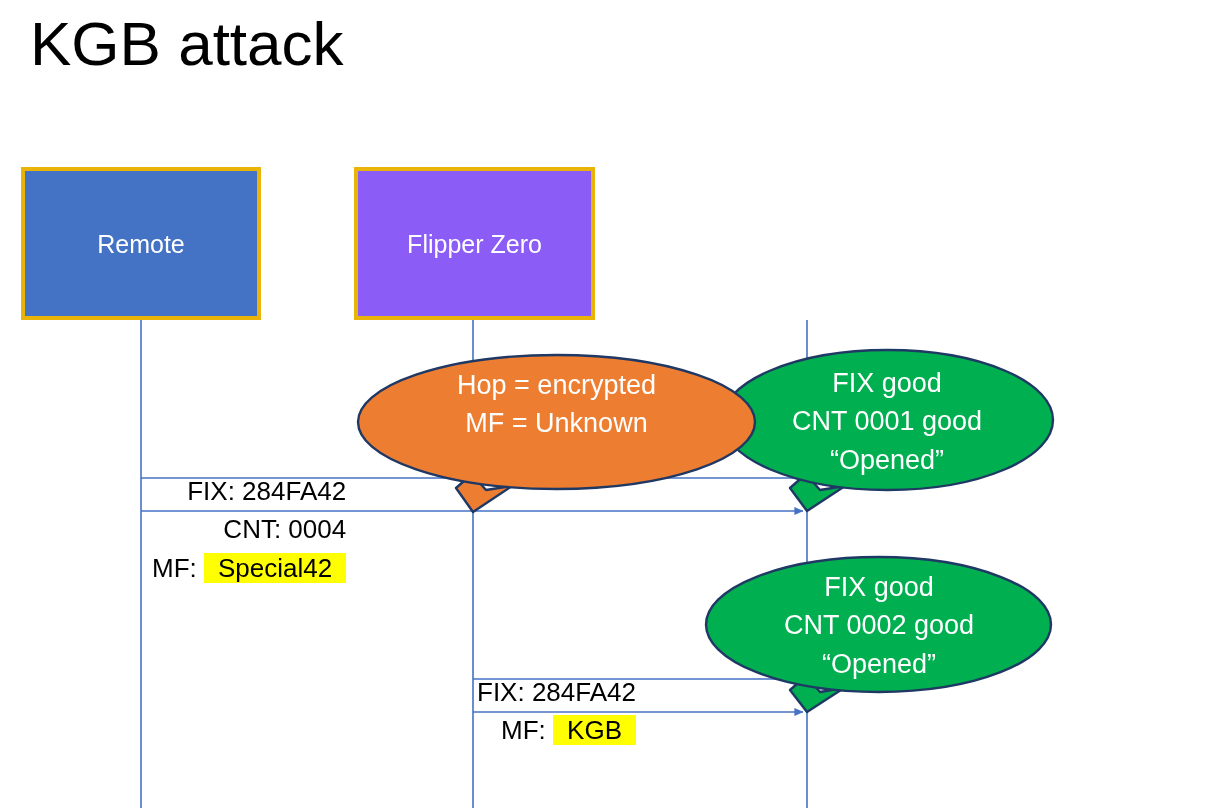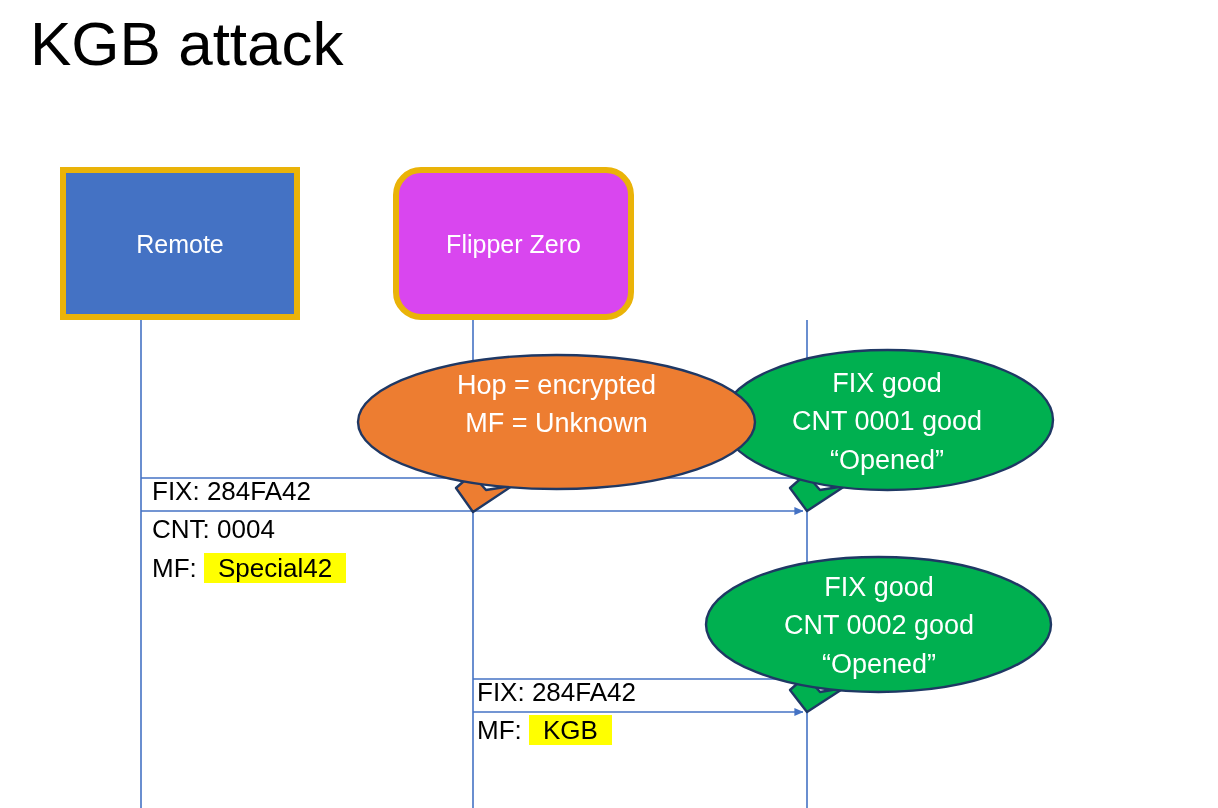--- a/index.html
+++ b/index.html
@@ -36,25 +36,24 @@
     color: #000000;
     font-weight: 400;
     letter-spacing: 0px;
     white-space: nowrap;
   }
 
   
   .actor-box {
     position: absolute;
     box-sizing: border-box;
-    border: 6px solid #eab308;
+    border: 4px solid #eab308;
     display: flex;
     align-items: center;
     justify-content: center;
-    margin-left: 39px;
   }
   .actor-label {
     color: #ffffff;
     font-size: 25px;
     line-height: 1.2;
     text-align: center;
     white-space: nowrap;
   }
 
   
@@ -70,21 +69,21 @@
   .callout-text .line { display: block; }
 
   
   .msg-label {
     position: absolute;
     color: #000000;
     font-size: 26px;
     line-height: 1.48;
     white-space: nowrap;
   }
-  .msg-label .line { display: block; }
+  .msg-label .line { display: block; text-align: right; }
   .hl {
     background: #FFFF00;
     color: #000000;
     padding: 0 14px;
   }
 </style>
 </head>
 <body>
 
 <div id="slide">
@@ -123,21 +122,21 @@
       <ellipse cx="556.5" cy="422" rx="198.5" ry="67" fill="#ED7D31" stroke="#1F3864" stroke-width="2.4"></ellipse>
     </g>
   </svg>
 
   <div class="slide-title">KGB attack</div>
 
   <div class="actor-box" style="left:21px; top:167px; width:240px; height:153px; background:#4472C4;">
     <span class="actor-label">Remote</span>
   </div>
 
-  <div class="actor-box" style="left:354px; top:167px; width:241px; height:153px; background:#d946ef;border-radius:28px;">
+  <div class="actor-box" style="left:354px; top:167px; width:241px; height:153px; background:#8b5cf6;">
     <span class="actor-label">Flipper Zero</span>
   </div>
 
 
   <div class="callout-text" style="left:379px; top:366px; width:355px;">
     <span class="line">Hop = encrypted</span>
     <span class="line">MF = Unknown</span>
   </div>
 
   <div class="callout-text" style="left:752px; top:364px; width:270px;">

